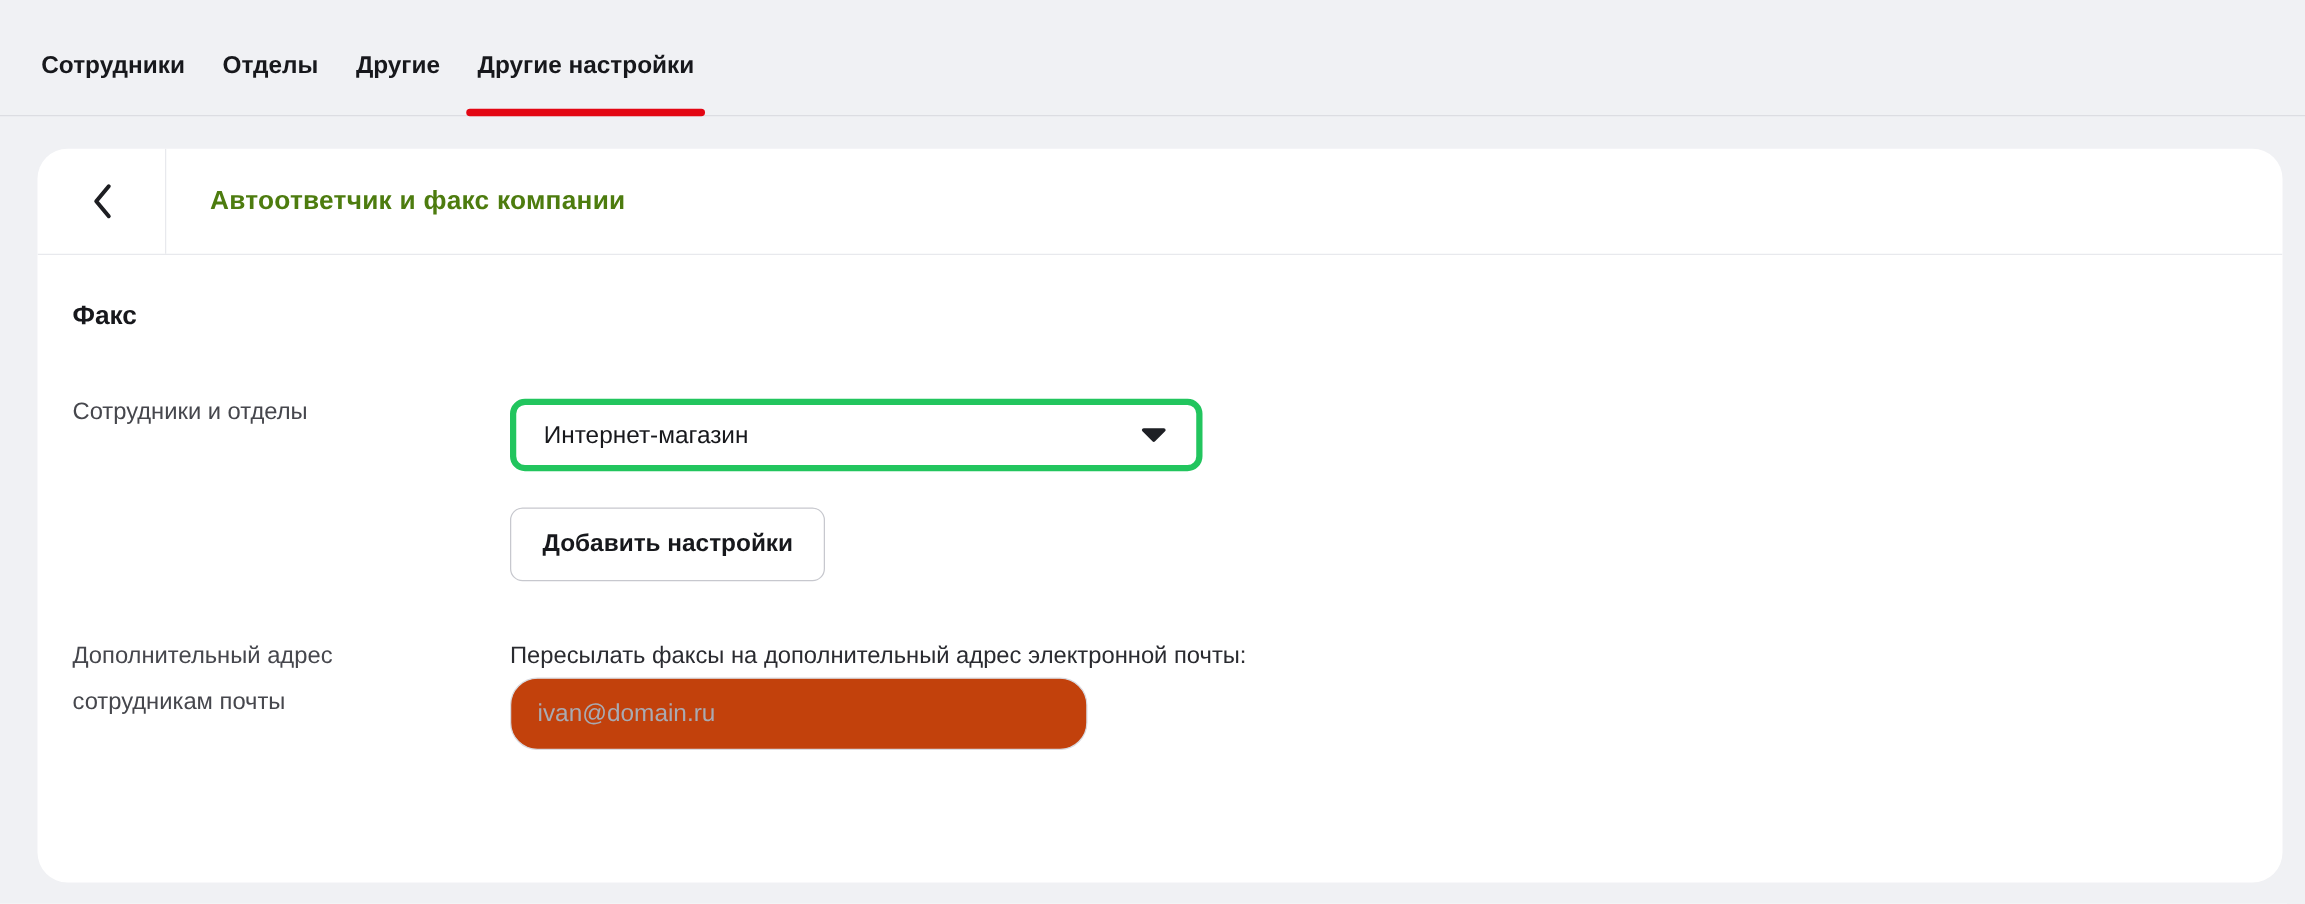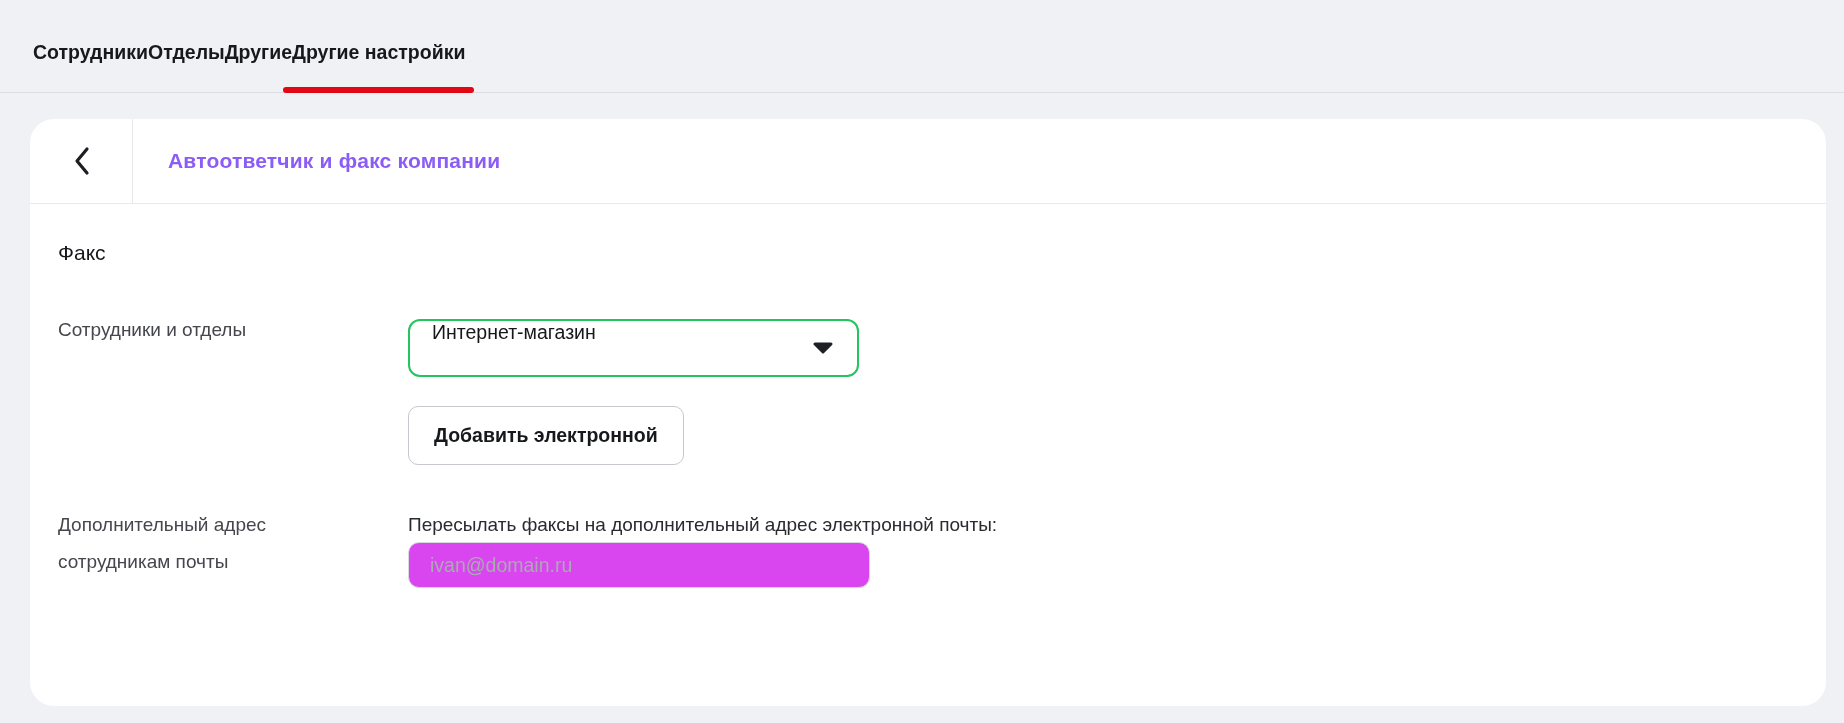--- a/index.html
+++ b/index.html
@@ -10,20 +10,21 @@
     color:#1b1c20;
     overflow:hidden;
   }
 
   
   .tabbar {
     height:93px;
     border-bottom:1px solid #dcdde2;
     padding-left:33px;
     display:flex;
+    gap:30px;
   }
   .tab {
     position:relative;
     display:flex;
     align-items:center;
     padding-top:12px;
     cursor:pointer;
     font-size:19.5px;
     font-weight:700;
     color:#17181c;
@@ -60,29 +61,29 @@
     border-right:1px solid #e8e9ed;
     cursor:pointer;
     background:transparent;
   }
   .card-title {
     display:flex;
     align-items:center;
     padding-left:35px;
     font-size:21px;
     font-weight:700;
-    color:#8b5cf6;
+    color:#4d7c0f;
     letter-spacing:0.2px;
   }
 
   
   .card-body { padding:37px 40px 0 28px; }
   .section-title {
     font-size:21px;
-    font-weight:400;
+    font-weight:700;
     color:#17181c;
     margin-bottom:54px;
   }
   .settings-row {
     display:grid;
     grid-template-columns:350px auto;
   }
   .settings-row + .settings-row { margin-top:49px; }
   .row-label {
     font-size:19px;
@@ -93,26 +94,27 @@
   }
   .row-description {
     font-size:19px;
     line-height:22px;
     color:#2a2b30;
     margin-bottom:30px;
   }
   .settings-row.email .row-description { margin-bottom:6px; }
 
   .select-control {
-    width:451px;
+    width:554px;
     height:58px;
-    border:2px solid #22c55e;
+    border:5px solid #22c55e;
     border-radius:12px;
     background:#ffffff;
     display:flex;
+    align-items:center;
     justify-content:space-between;
     padding:0 24px 0 22px;
     font-size:19.5px;
     color:#17181c;
     cursor:pointer;
   }
   .caret { display:flex; align-items:center; }
 
   .add-recipient-button {
     margin-top:29px;
@@ -123,29 +125,29 @@
     border-radius:10px;
     font-family:inherit;
     font-size:19.5px;
     font-weight:700;
     color:#17181c;
     cursor:pointer;
   }
 
   .email-input {
     width:462px;
-    height:46px;
+    height:58px;
     border:1px solid #d9dae0;
-    border-radius:11px;
+    border-radius:22px;
     padding:0 21px;
     font-family:inherit;
     font-size:19.5px;
     color:#17181c;
     outline:none;
-    background:#d946ef;
+    background:#c2410c;
   }
   .email-input::placeholder { color:#a9aab2; }
 </style>
 </head>
 <body>
 
 <nav class="tabbar">
   <div class="tab">Сотрудники</div>
   <div class="tab">Отделы</div>
   <div class="tab">Другие</div>
@@ -176,21 +178,21 @@
         <div class="select-control">
           <span>Интернет-магазин</span>
           <span class="caret">
             <svg width="20" height="12" viewBox="0 0 20 12">
               <polygon points="2,2 18,2 10,10" fill="#1e2025" stroke="#1e2025" stroke-width="3" stroke-linejoin="round"></polygon>
             </svg>
           </span>
         </div>
 
         <div>
-          <button class="add-recipient-button">Добавить электронной</button>
+          <button class="add-recipient-button">Добавить настройки</button>
         </div>
       </div>
     </div>
 
     <div class="settings-row email">
       <div class="row-label">Дополнительный адрес сотрудникам почты</div>
       <div class="row-content">
         <div class="row-description">Пересылать факсы на дополнительный адрес электронной почты:</div>
         <input class="email-input" type="text" placeholder="ivan@domain.ru" style="">
       </div>

